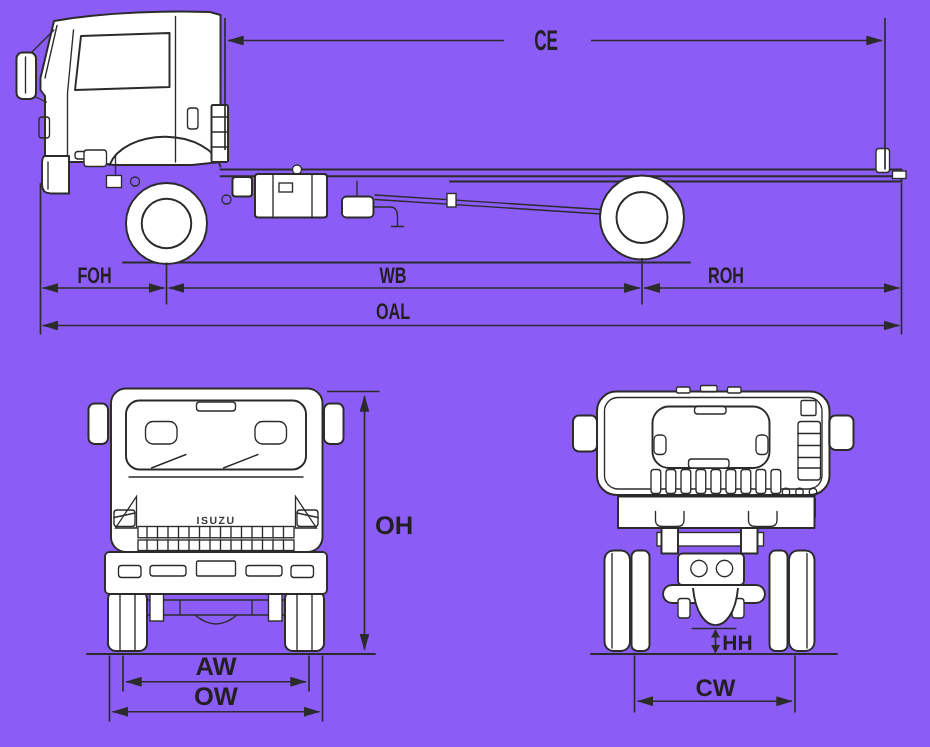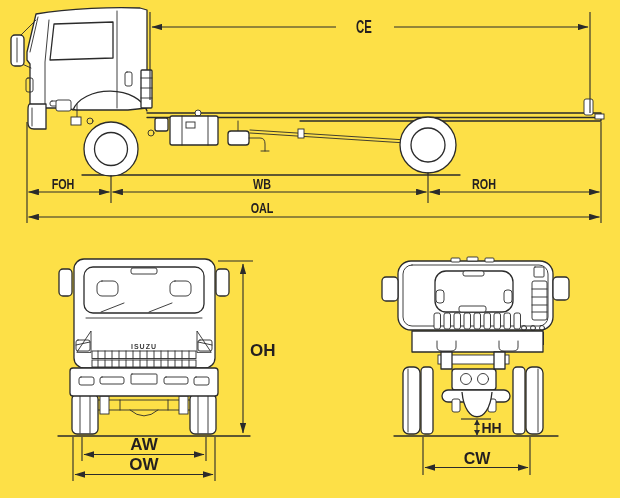--- a/index.html
+++ b/index.html
@@ -1,16 +1,16 @@
 <!DOCTYPE html>
 <html><head>
 <meta charset="utf-8">
 <style>
   html,body{margin:0;padding:0;background:#ffffff;}
-  .canvas{position:relative;width:620px;height:498px;background:#fde047;overflow:hidden;
+  .canvas{position:relative;width:620px;height:498px;background:#8b5cf6;overflow:hidden;
           font-family:"Liberation Sans",sans-serif;}
   svg{position:absolute;left:0;top:0;}
   
   .t  {stroke:#2b2b2b;stroke-width:1.3;fill:none;stroke-linecap:round;stroke-linejoin:round;}
   .tw {stroke:#2b2b2b;stroke-width:1.3;fill:#ffffff;stroke-linejoin:round;}
   .tt {stroke:#2b2b2b;stroke-width:.9;fill:none;stroke-linecap:round;}
   .ttw{stroke:#2b2b2b;stroke-width:.9;fill:#ffffff;}
   .d  {stroke:#2b2b2b;stroke-width:1.1;fill:none;}
   .df {fill:#2b2b2b;stroke:none;}
   

